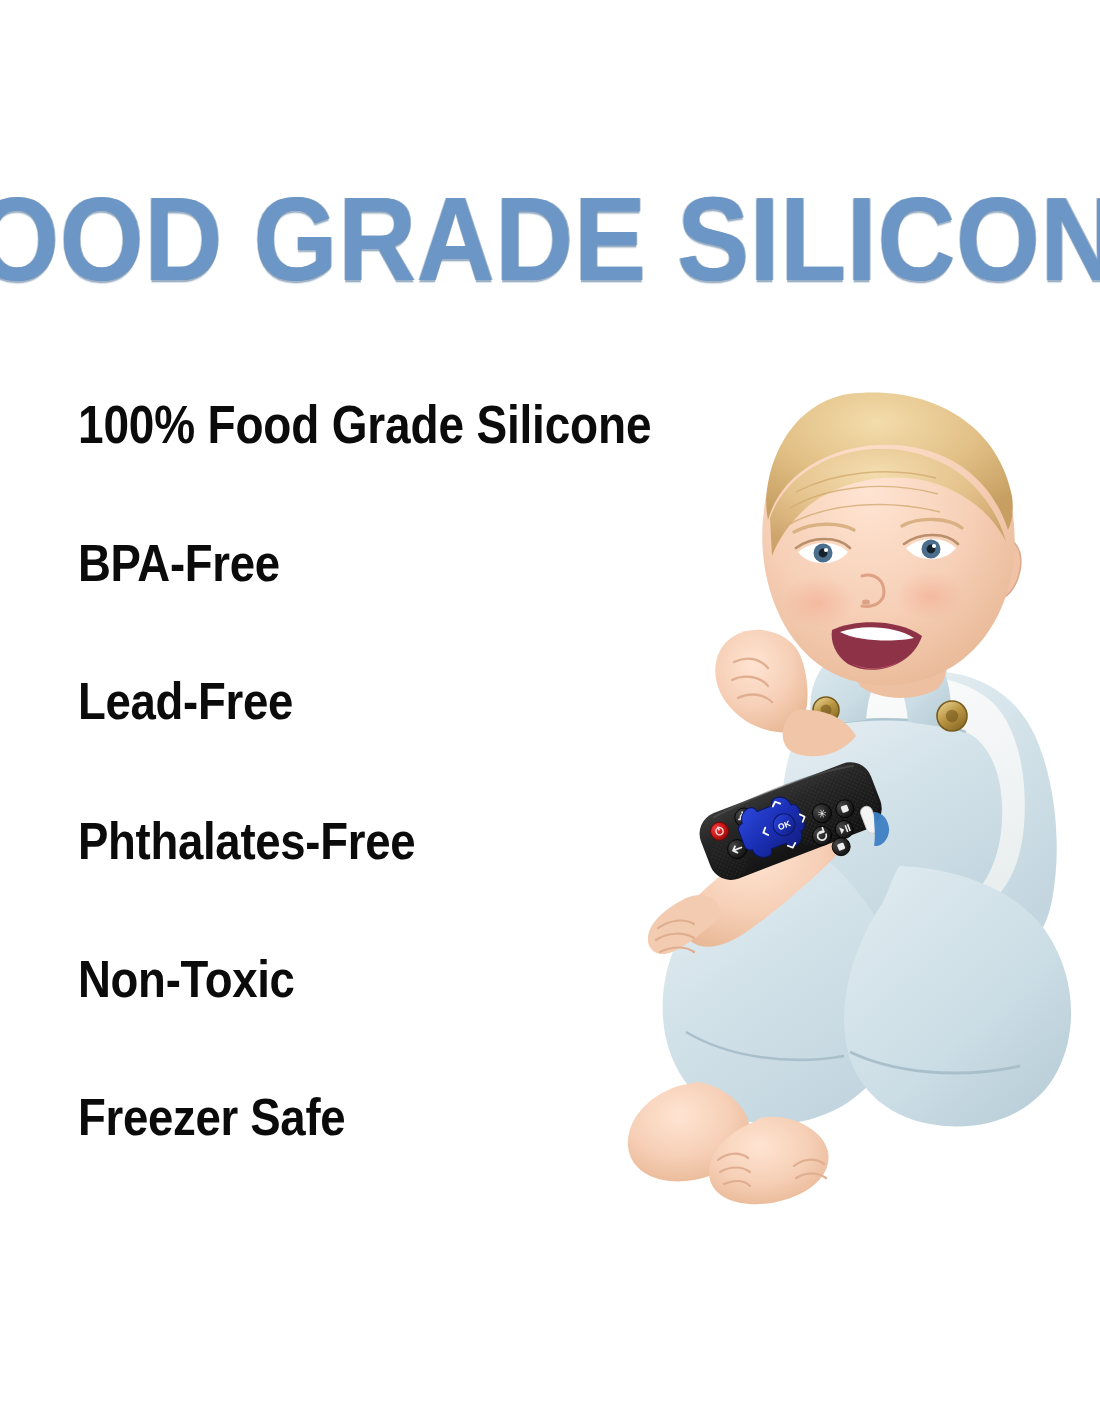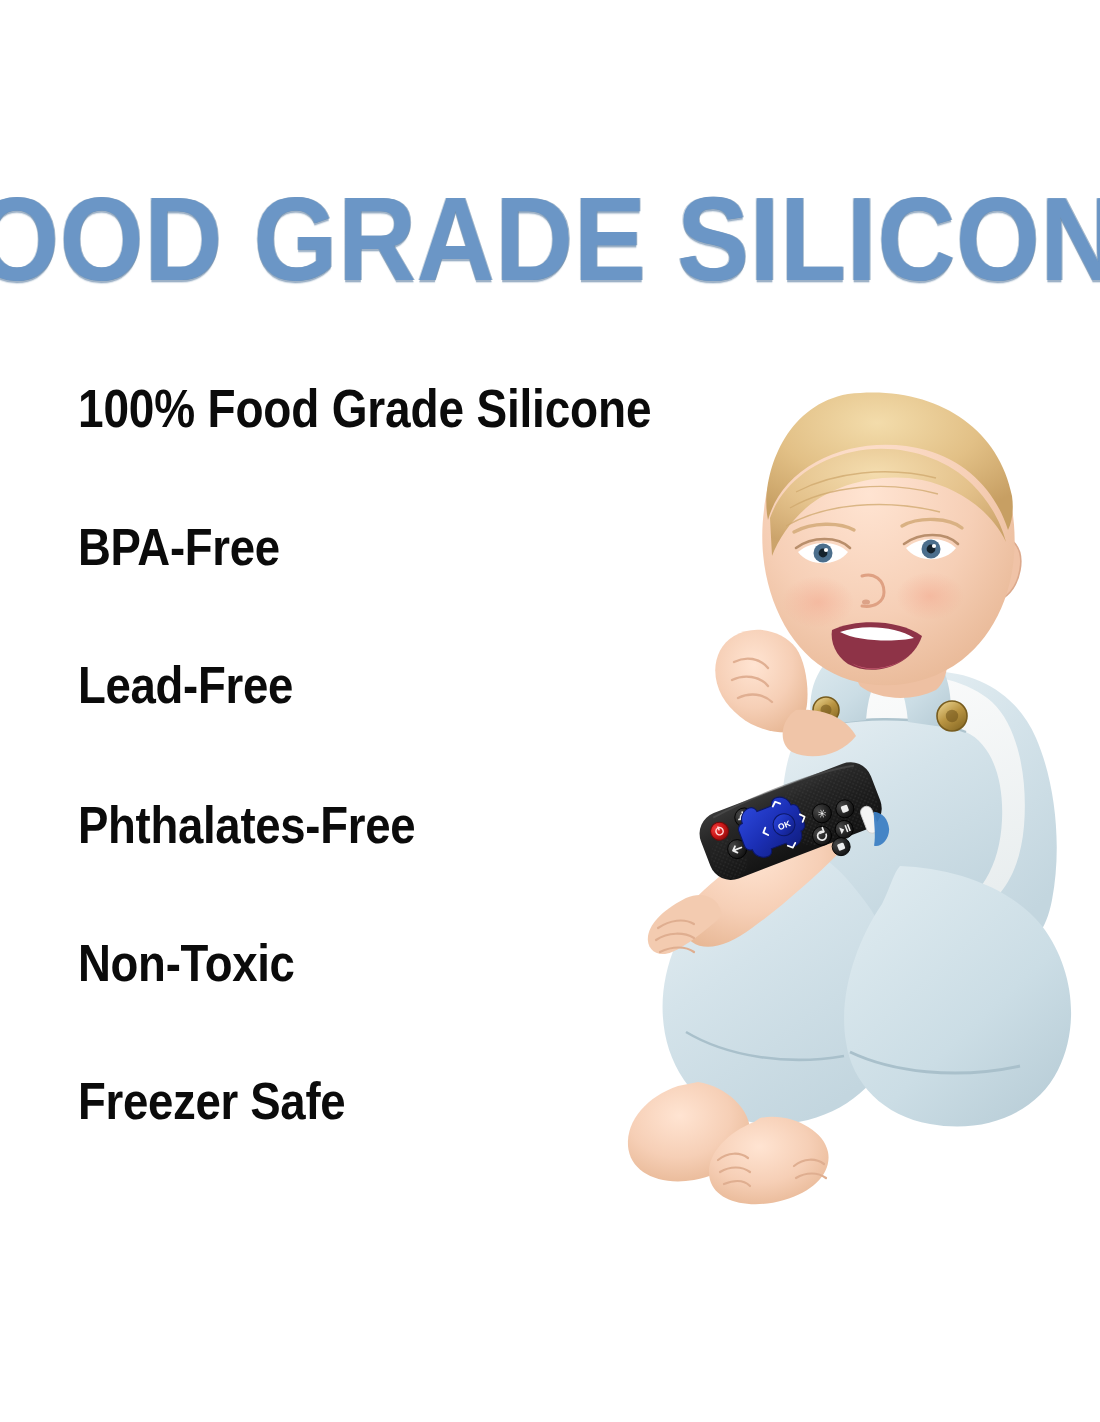--- a/index.html
+++ b/index.html
@@ -44,21 +44,21 @@
       -1px 0px 0px rgba(90,125,160,0.35),
        0px 1px 0px rgba(90,125,160,0.45),
        0px 2px 1px rgba(120,150,180,0.30);
     user-select: none;
   }
 
   
   .feature-list {
     position: absolute;
     left: 0px;
-    top: 360px;
+    top: 376px;
     width: 700px;
     height: 790px;
   }
   .feature-item {
     position: absolute;
     left: 78px;
     color: #0b0b0b;
     font-family: "Liberation Sans", sans-serif;
     font-weight: 700;
     white-space: nowrap;

